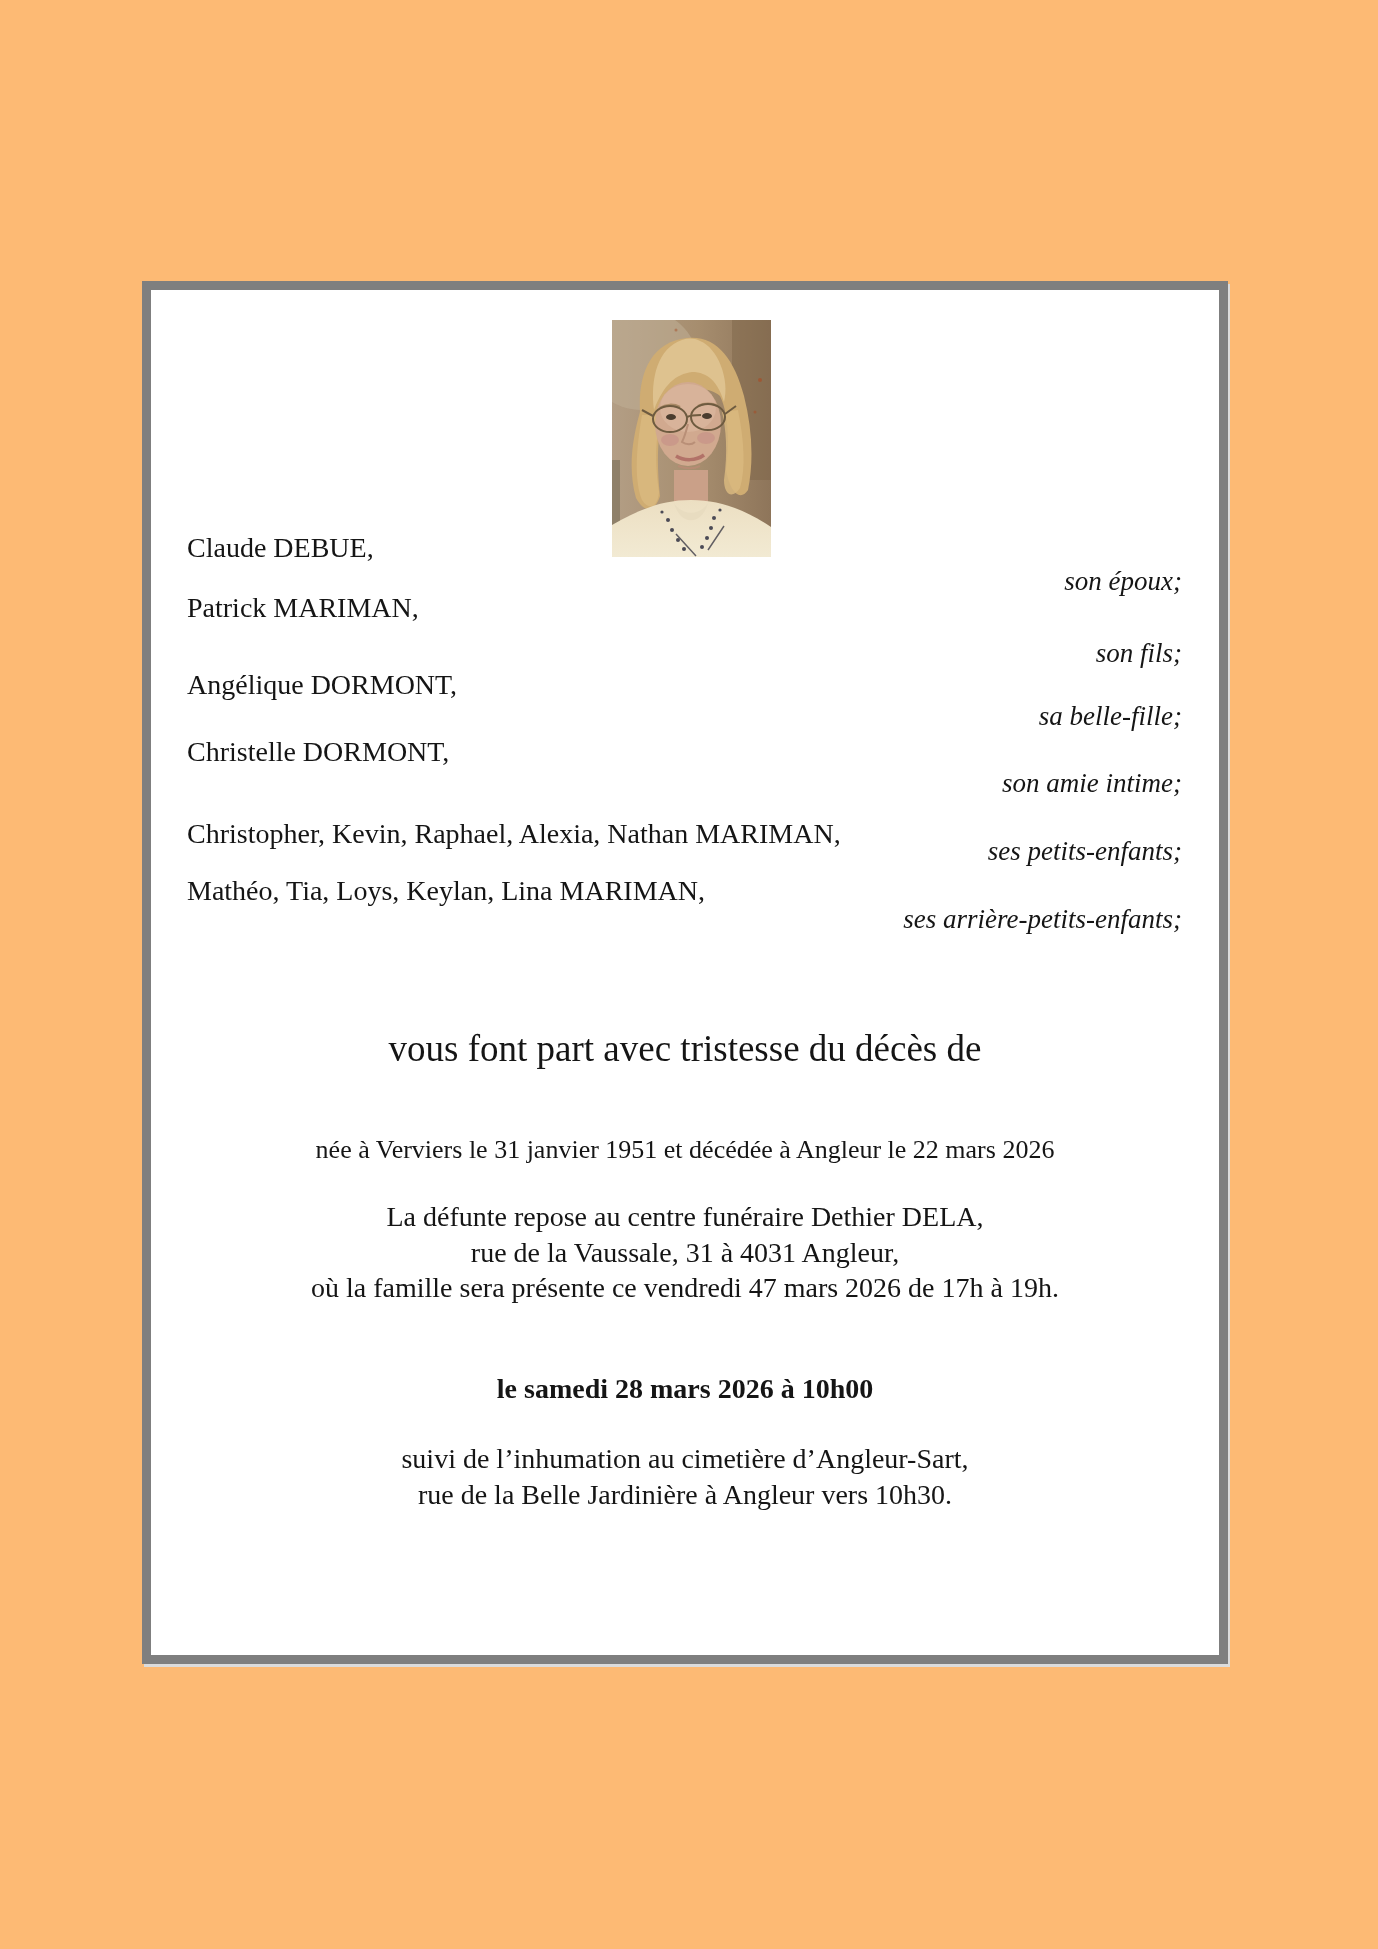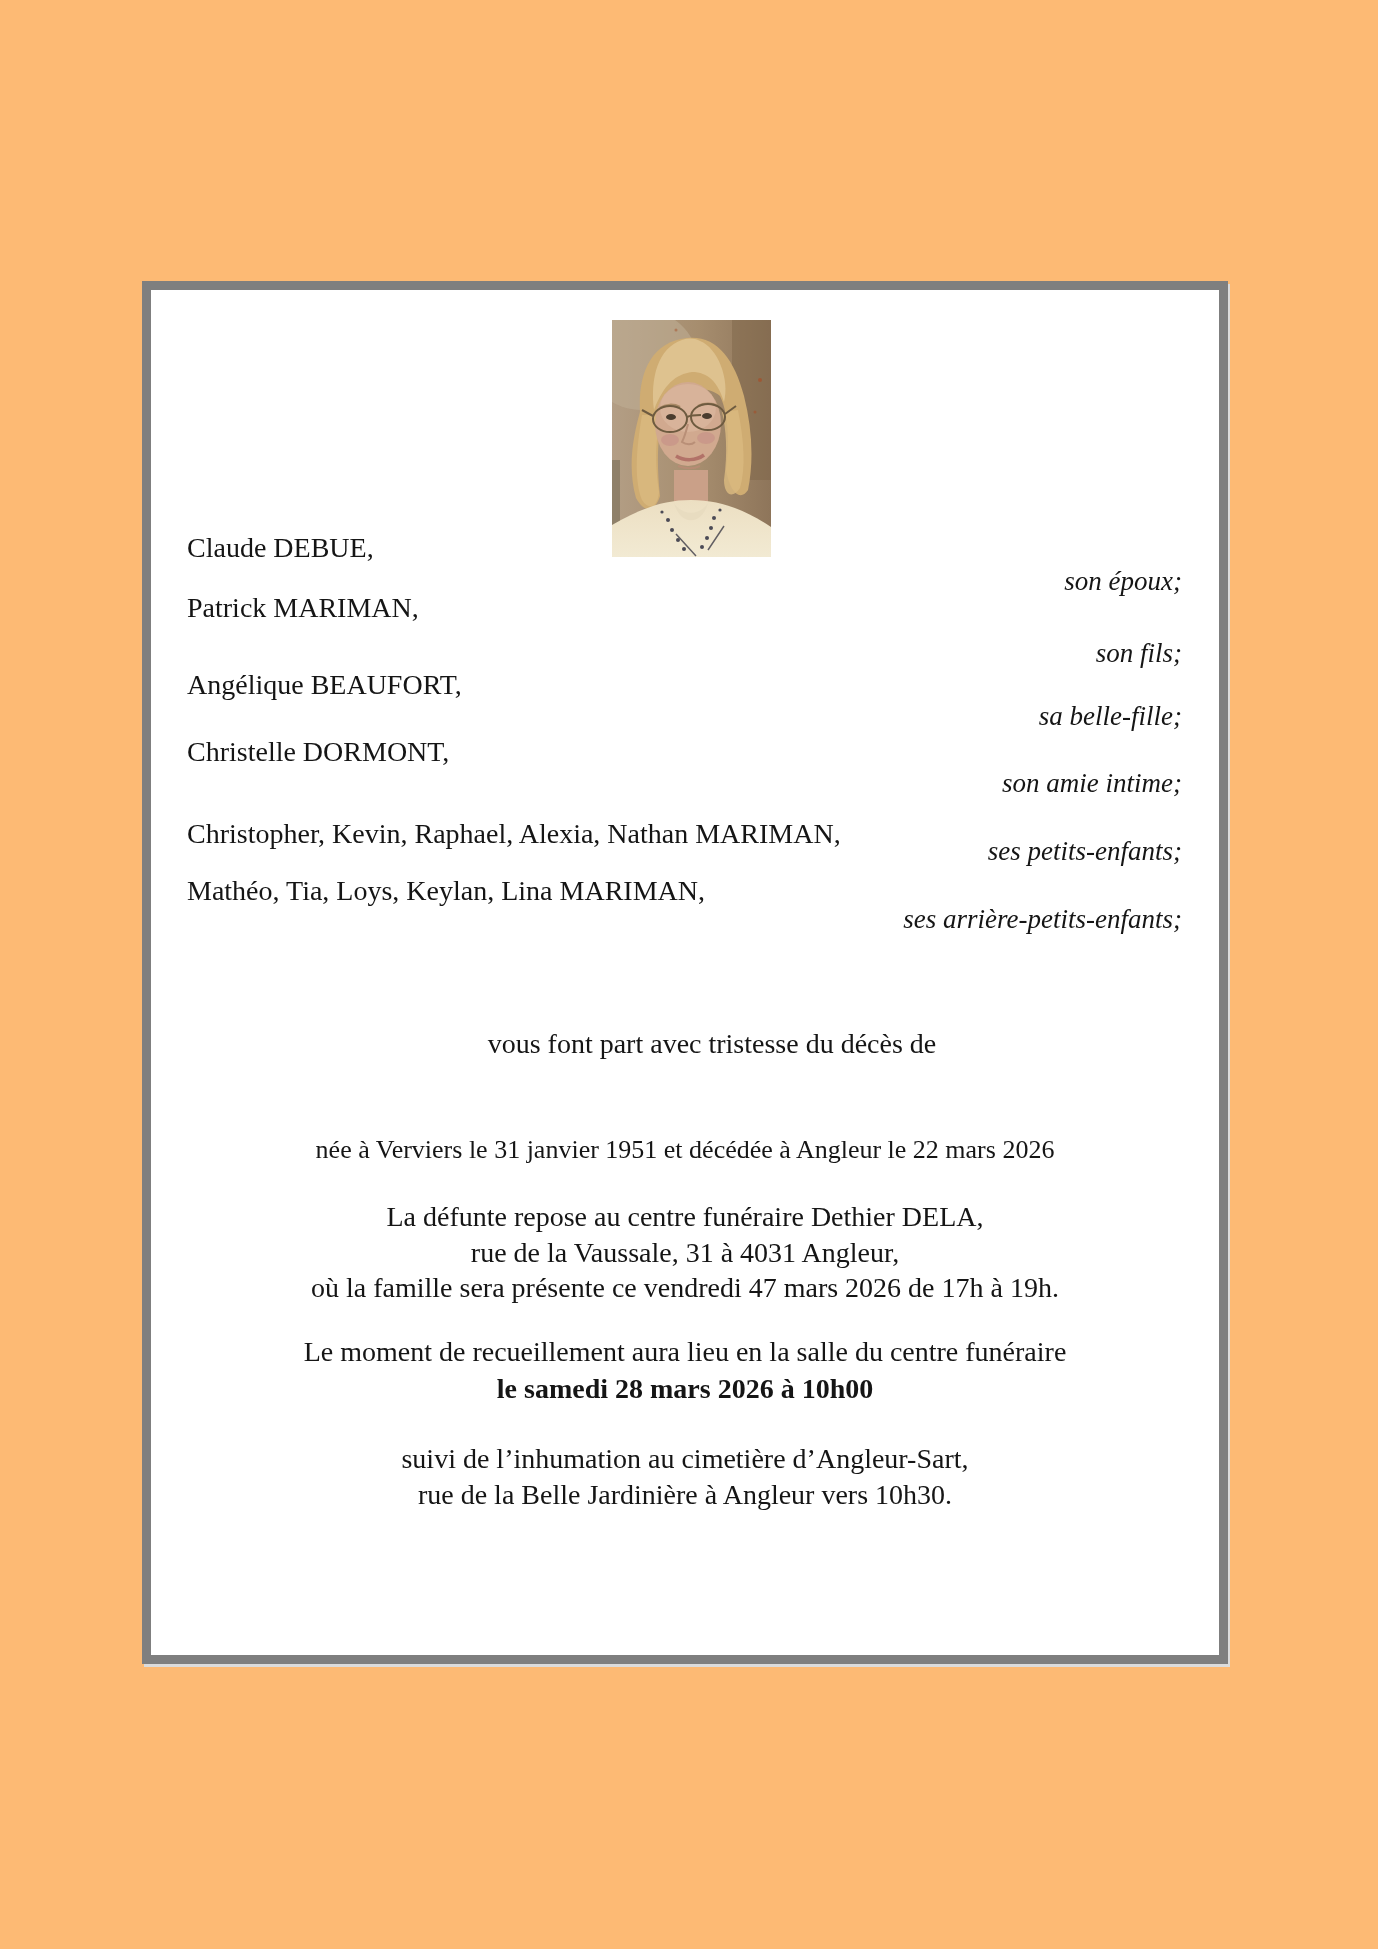--- a/index.html
+++ b/index.html
@@ -16,21 +16,21 @@
     left:142px;top:281px;
     width:1068px;height:1365px;
     background:#ffffff;
     border:9px solid #7f7f7f;
     box-shadow:2px 3px 0 #dcdcdc;
   }
   .line{position:absolute;white-space:nowrap;line-height:1.15;}
   .name{left:36px;font-size:28px;}
   .relation{right:37px;font-style:italic;font-size:27px;text-align:right;}
   .center{left:0;width:100%;text-align:center;font-size:28px;}
-  .intro{font-size:28px;padding-left:27px;}
+  .intro{font-size:37px;}
   .deceased{font-size:50px;font-weight:bold;letter-spacing:0.5px;}
   .dates{font-size:26px;}
   .bold{font-weight:bold;}
   .photo{
     position:absolute;
     left:461px;top:30px;
     width:159px;height:237px;
     overflow:hidden;
   }
   .photo svg{display:block;}
@@ -110,39 +110,38 @@
         <circle cx="64" cy="10" r="1.5" fill="#a54f2a" opacity="0.5"></circle>
       </svg>
     </div>
 
     <div class="line name" style="top:242px">Claude DEBUE,</div>
     <div class="line relation" style="top:276px">son époux;</div>
 
     <div class="line name" style="top:302px">Patrick MARIMAN,</div>
     <div class="line relation" style="top:348px">son fils;</div>
 
-    <div class="line name" style="top:379px">Angélique BEAUFORT,</div>
+    <div class="line name" style="top:379px">Angélique DORMONT,</div>
     <div class="line relation" style="top:411px">sa belle-fille;</div>
 
     <div class="line name" style="top:446px">Christelle DORMONT,</div>
     <div class="line relation" style="top:478px">son amie intime;</div>
 
     <div class="line name" style="top:528px">Christopher, Kevin, Raphael, Alexia, Nathan MARIMAN,</div>
     <div class="line relation" style="top:546px">ses petits-enfants;</div>
 
     <div class="line name" style="top:585px">Mathéo, Tia, Loys, Keylan, Lina MARIMAN,</div>
     <div class="line relation" style="top:614px">ses arrière-petits-enfants;</div>
 
     <div class="line center intro" style="top:738px">vous font part avec tristesse du décès de</div>
     <div class="line center dates" style="top:845px">née à Verviers le 31 janvier 1951 et décédée à Angleur le 22 mars 2026</div>
 
     <div class="line center" style="top:911px">La défunte repose au centre funéraire Dethier DELA,</div>
     <div class="line center" style="top:947px">rue de la Vaussale, 31 à 4031 Angleur,</div>
     <div class="line center" style="top:982px">où la famille sera présente ce vendredi 47 mars 2026 de 17h à 19h.</div>
 
-    <div class="line center" style="top:1046px">Le moment de recueillement aura lieu en la salle du centre funéraire</div>
     <div class="line center bold" style="top:1083px">le samedi 28 mars 2026 à 10h00</div>
 
     <div class="line center" style="top:1153px">suivi de l’inhumation au cimetière d’Angleur-Sart,</div>
     <div class="line center" style="top:1189px">rue de la Belle Jardinière à Angleur vers 10h30.</div>
 
   </div>
 </div>
 
 </body></html>

